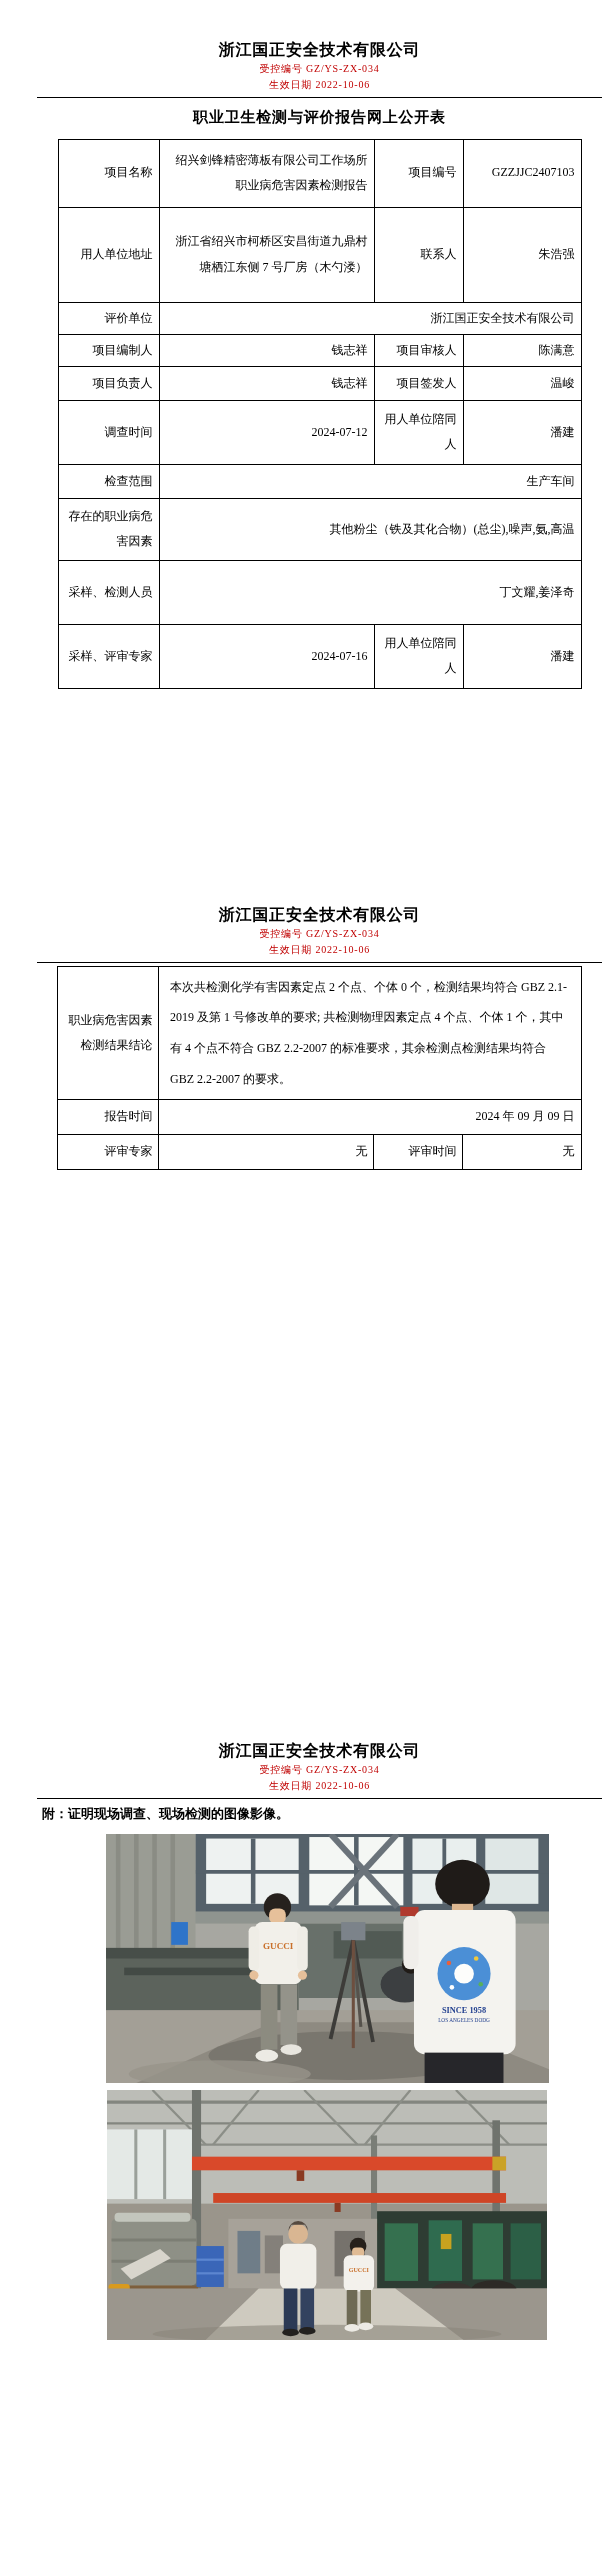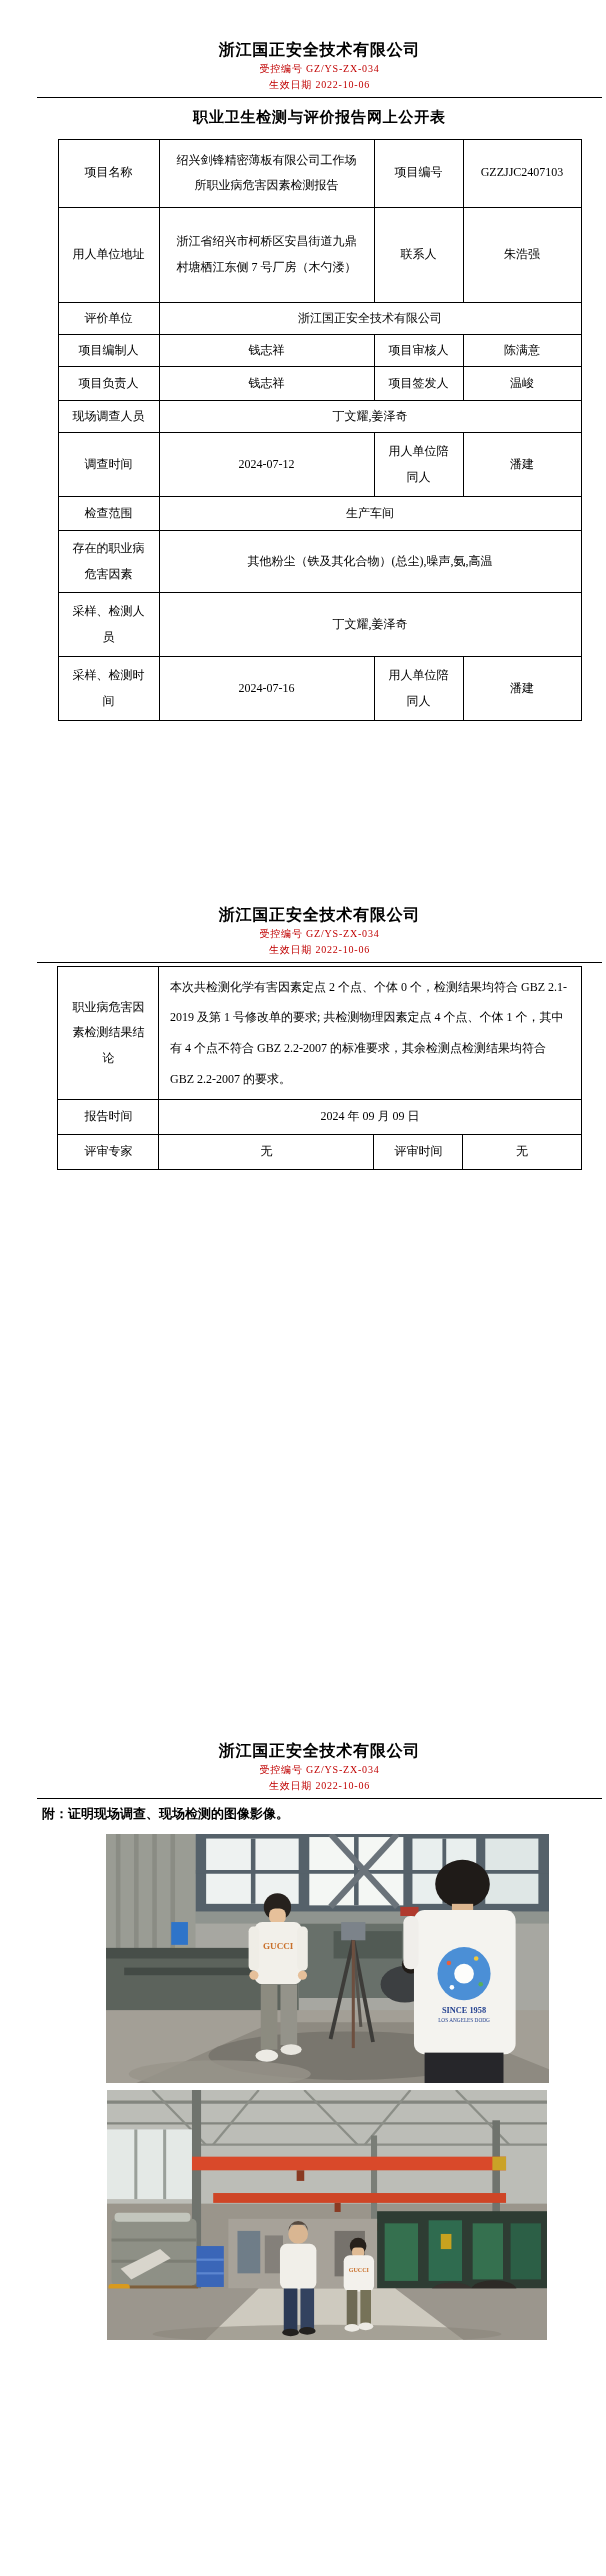--- a/index.html
+++ b/index.html
@@ -5,21 +5,21 @@
   html,body{margin:0;padding:0;background:#ffffff;}
   body{width:607px;font-family:"Liberation Serif","DejaVu Serif",serif;color:#000;}
   #page{position:relative;width:607px;height:2576px;background:#fff;overflow:hidden;}
   .block{position:absolute;left:16px;width:607px;}
   .doc-header{text-align:center;}
   .company-title{font-size:16px;font-weight:700;letter-spacing:0.8px;line-height:1.4;}
   .red-line{color:#c00000;font-size:10px;line-height:1.6;letter-spacing:0.8px;}
   .header-rule{height:0;border:none;border-top:1.5px solid #000;margin:3.8px 21px 0 21px;}
   .doc-title{text-align:center;font-size:15px;font-weight:700;letter-spacing:0.8px;margin:10px 0 11.4px 0;}
   table.pub{border-collapse:collapse;margin:0 auto;width:523px;table-layout:fixed;font-size:12px;}
-  table.pub td{border:1.1px solid #000;text-align:center;vertical-align:middle;padding:3px 13px;line-height:2.1;word-break:break-word;}
+  table.pub td{border:1.1px solid #000;text-align:right;vertical-align:middle;padding:3px 6px;line-height:2.1;word-break:break-word;}
   table.pub td.just{text-align:left;line-height:2.55;padding:4.6px 10.6px;}
   .attachment-note{font-size:13px;font-weight:700;margin:6px 0 0 26px;}
   .photo{display:block;margin:0;}
   .photo svg{display:block;width:100%;height:100%;}
   #photo1{width:443px;height:249px;margin:10.6px 0 0 90px;}
   #photo2{width:440px;height:250px;margin:6.8px 0 0 91px;}
 </style>
 </head>
 <body>
 
@@ -63,44 +63,40 @@
         <td>钱志祥</td>
         <td>项目审核人</td>
         <td>陈满意</td>
       </tr>
       <tr style="height:34px">
         <td>项目负责人</td>
         <td>钱志祥</td>
         <td>项目签发人</td>
         <td>温峻</td>
       </tr>
-      <tr style="height:32px">
-        <td>现场调查人员</td>
-        <td colspan="3">丁文耀,姜泽奇</td>
-      </tr>
       <tr style="height:64px">
         <td>调查时间</td>
         <td>2024-07-12</td>
         <td>用人单位陪同人</td>
         <td>潘建</td>
       </tr>
       <tr style="height:34px">
         <td>检查范围</td>
         <td colspan="3">生产车间</td>
       </tr>
       <tr style="height:62px">
         <td>存在的职业病危害因素</td>
         <td colspan="3">其他粉尘（铁及其化合物）(总尘),噪声,氨,高温</td>
       </tr>
       <tr style="height:64px">
         <td>采样、检测人员</td>
         <td colspan="3">丁文耀,姜泽奇</td>
       </tr>
       <tr style="height:64px">
-        <td>采样、检测时间</td>
+        <td>采样、评审专家</td>
         <td>2024-07-16</td>
         <td>用人单位陪同人</td>
         <td>潘建</td>
       </tr>
       </tbody>
     </table>
   </section>
 
   <section class="block" style="top:904px">
     <header class="doc-header">

